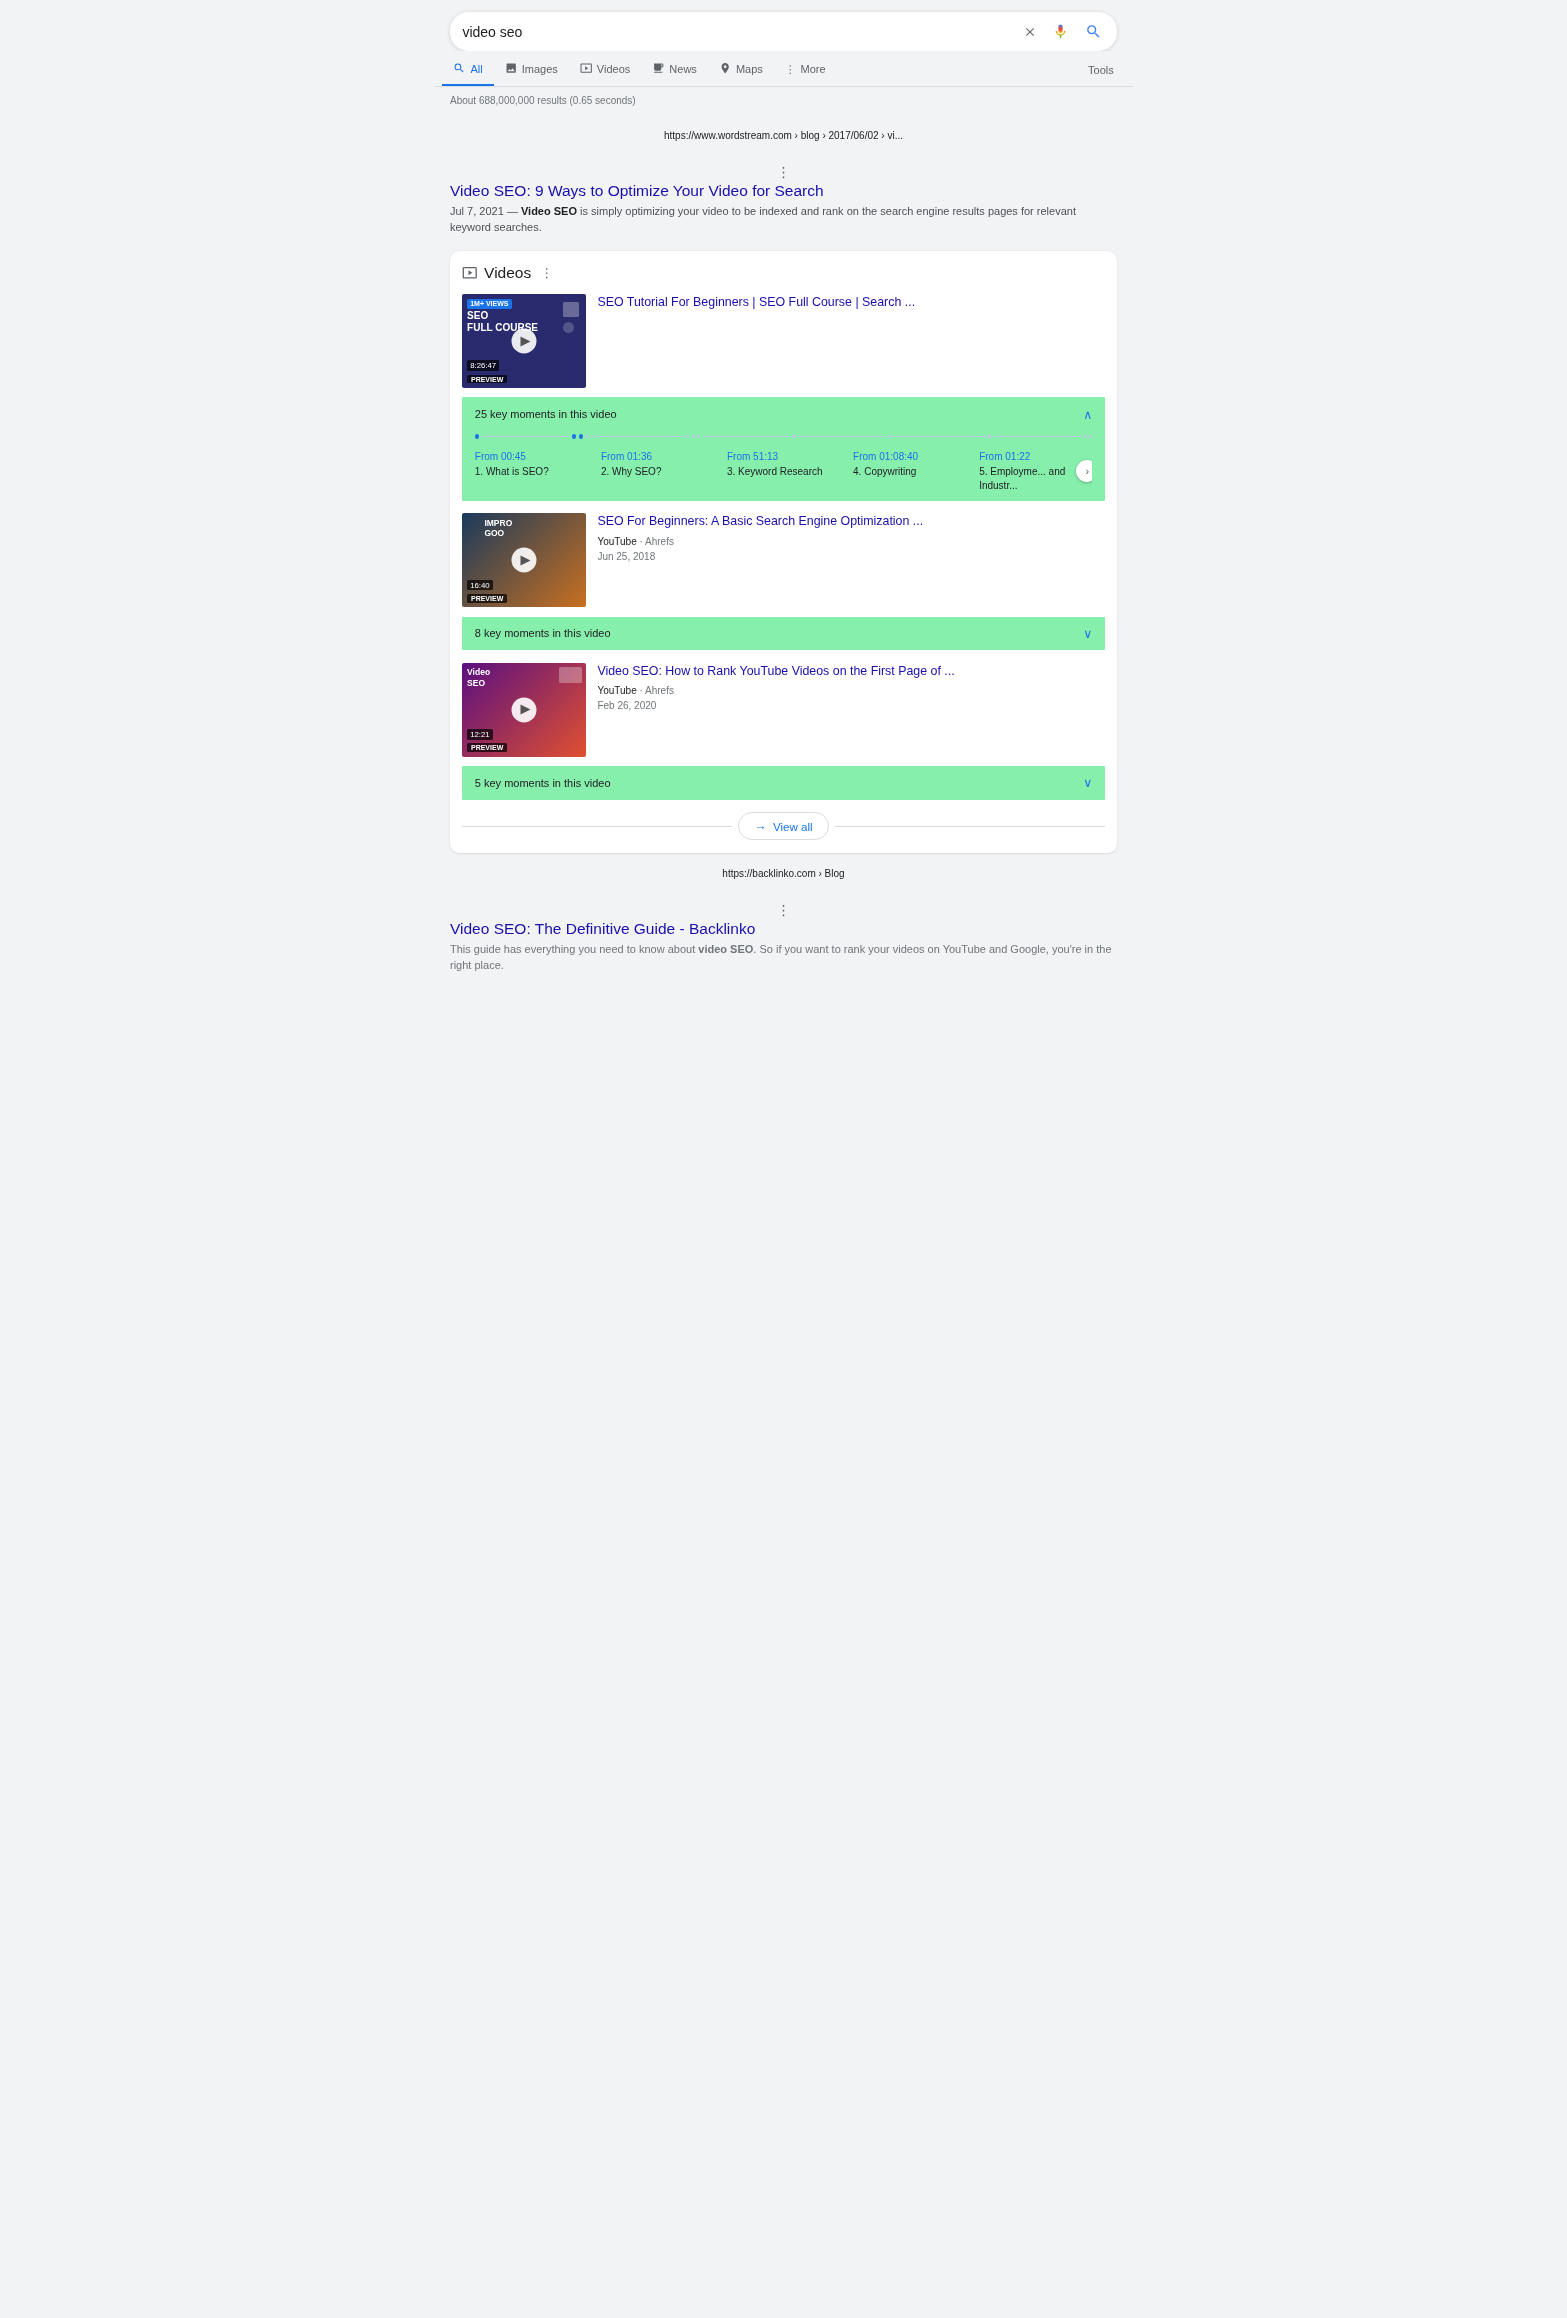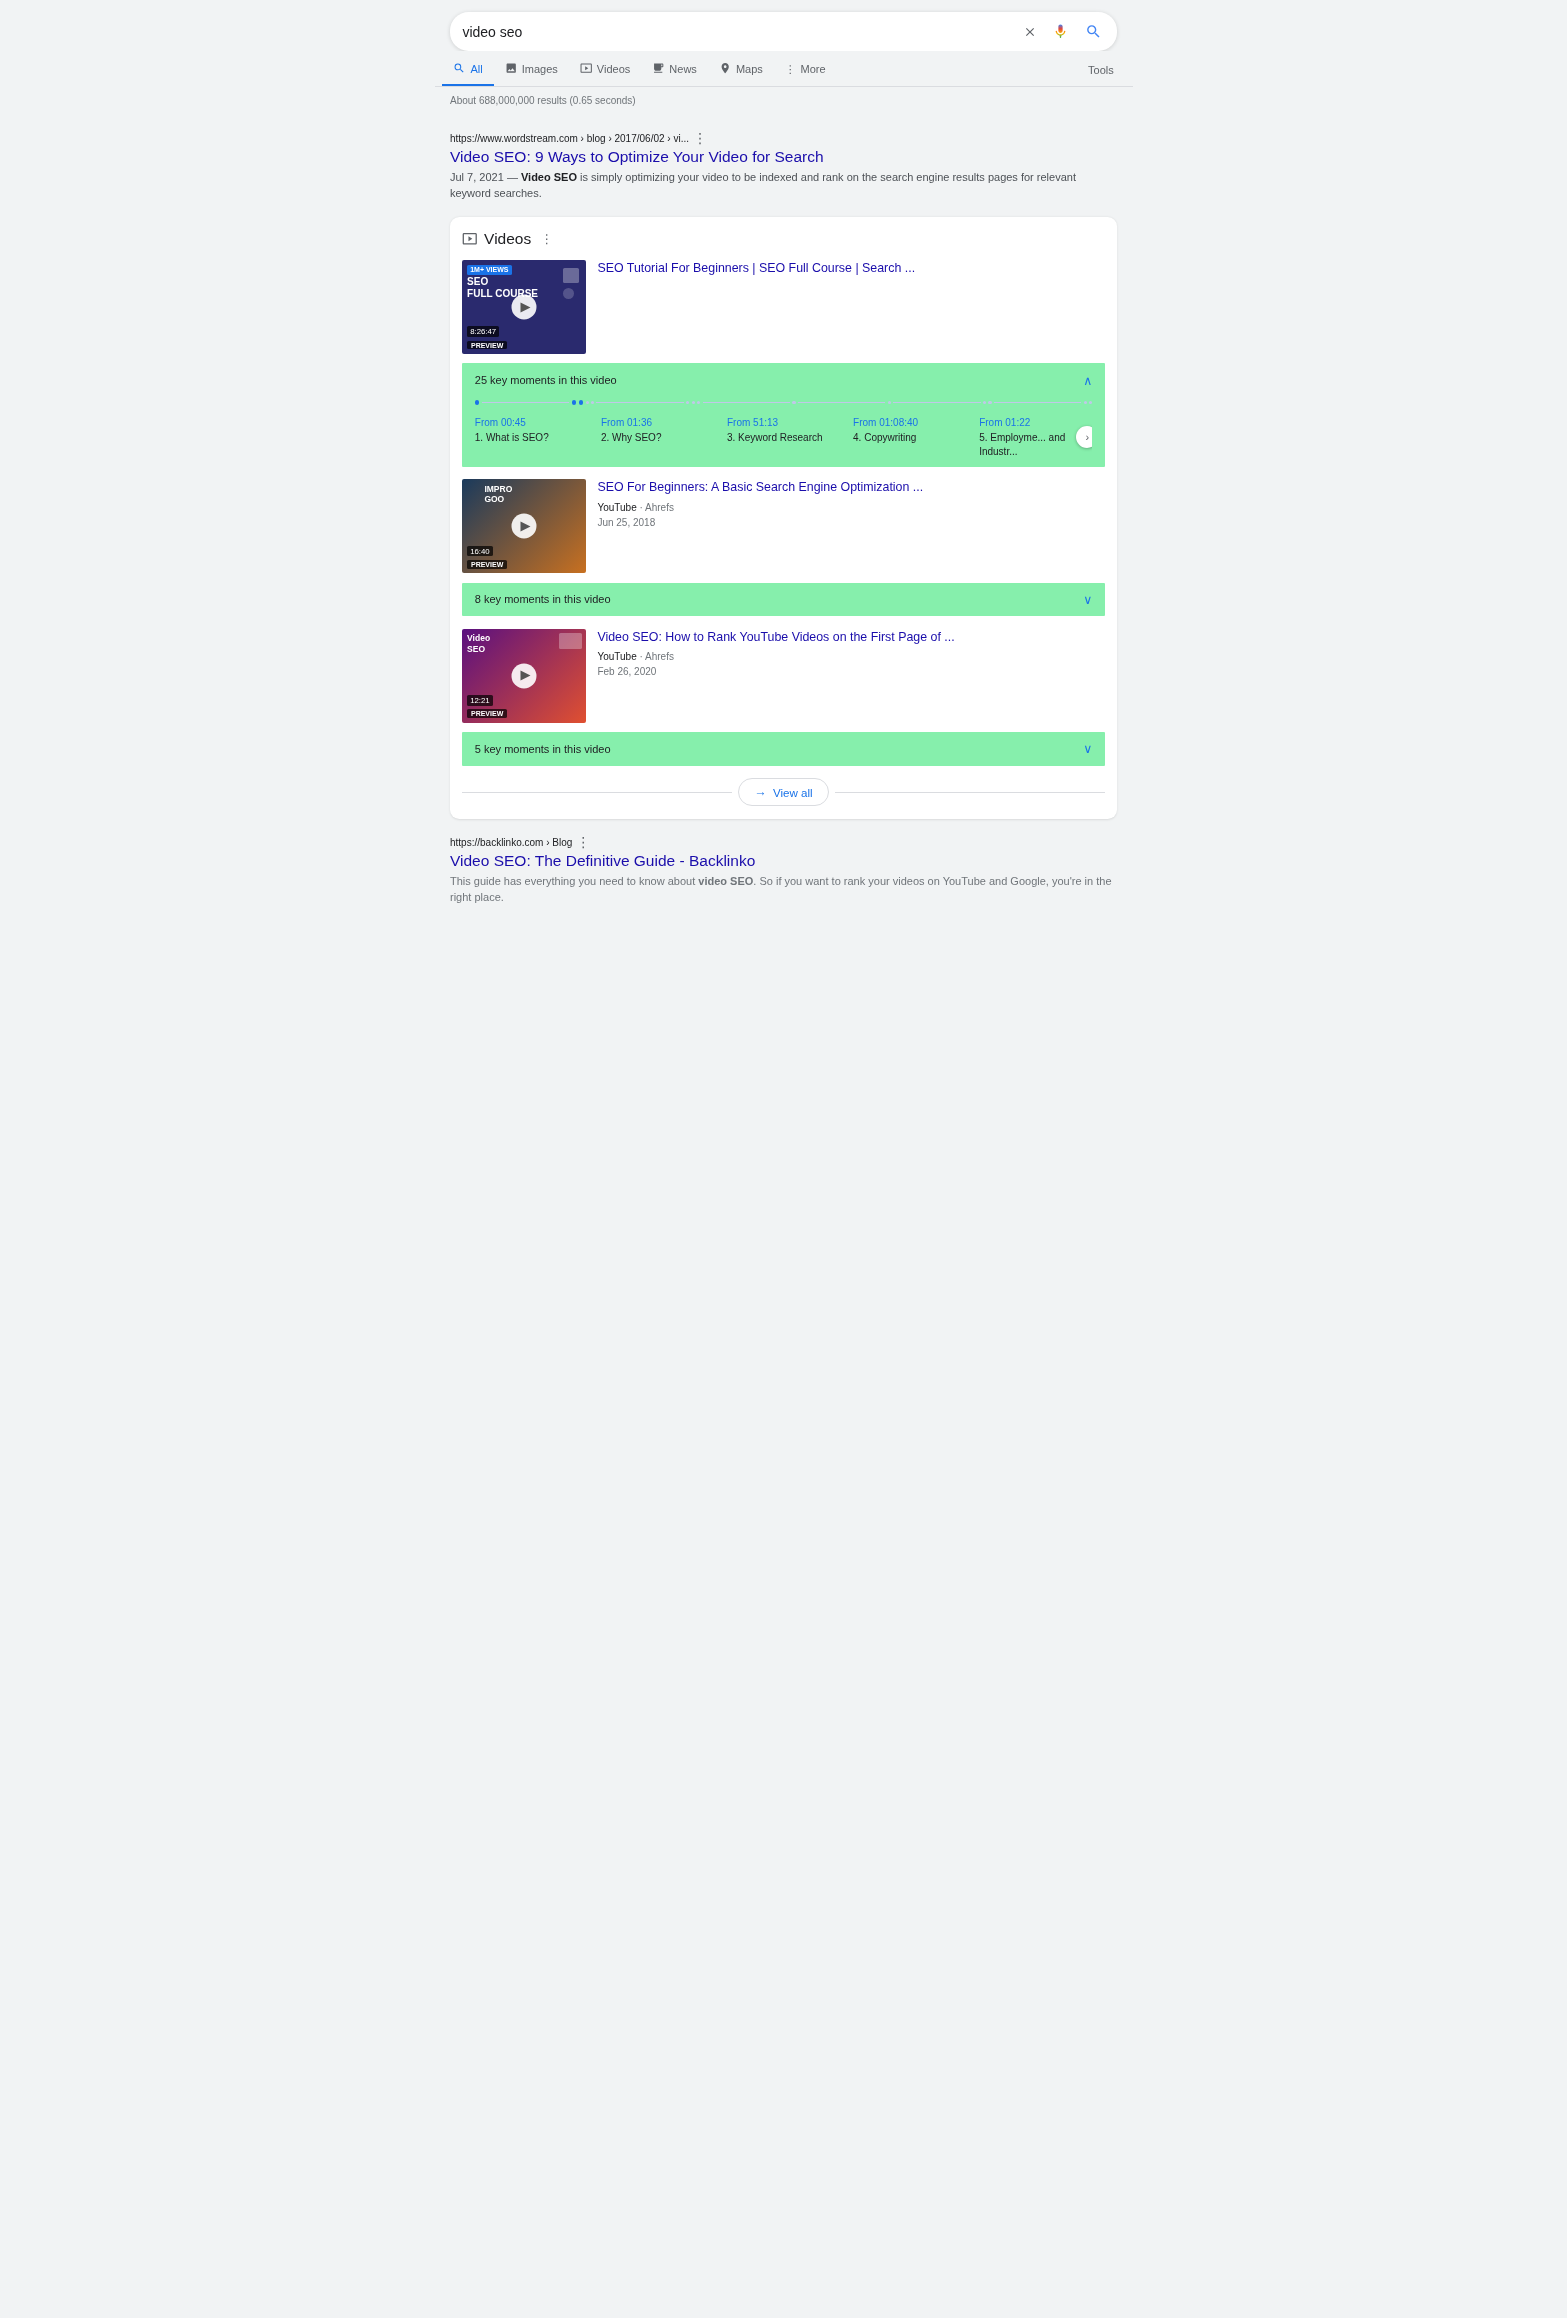--- a/index.html
+++ b/index.html
@@ -95,22 +95,23 @@
       margin-bottom: 24px;
     }
 
     
     .search-result {
       margin-bottom: 15.5px;
     }
     .result-url-row {
       display: flex;
       align-items: center;
-      gap: 4px;
+      gap: 23px;
       margin-bottom: 1.6px;
+      flex-direction: column;
     }
     .result-url {
       font-size: 10px;
       color: #202124;
     }
     .result-menu-dots {
       color: #5f6368;
       cursor: pointer;
       font-size: 14px;
     }

